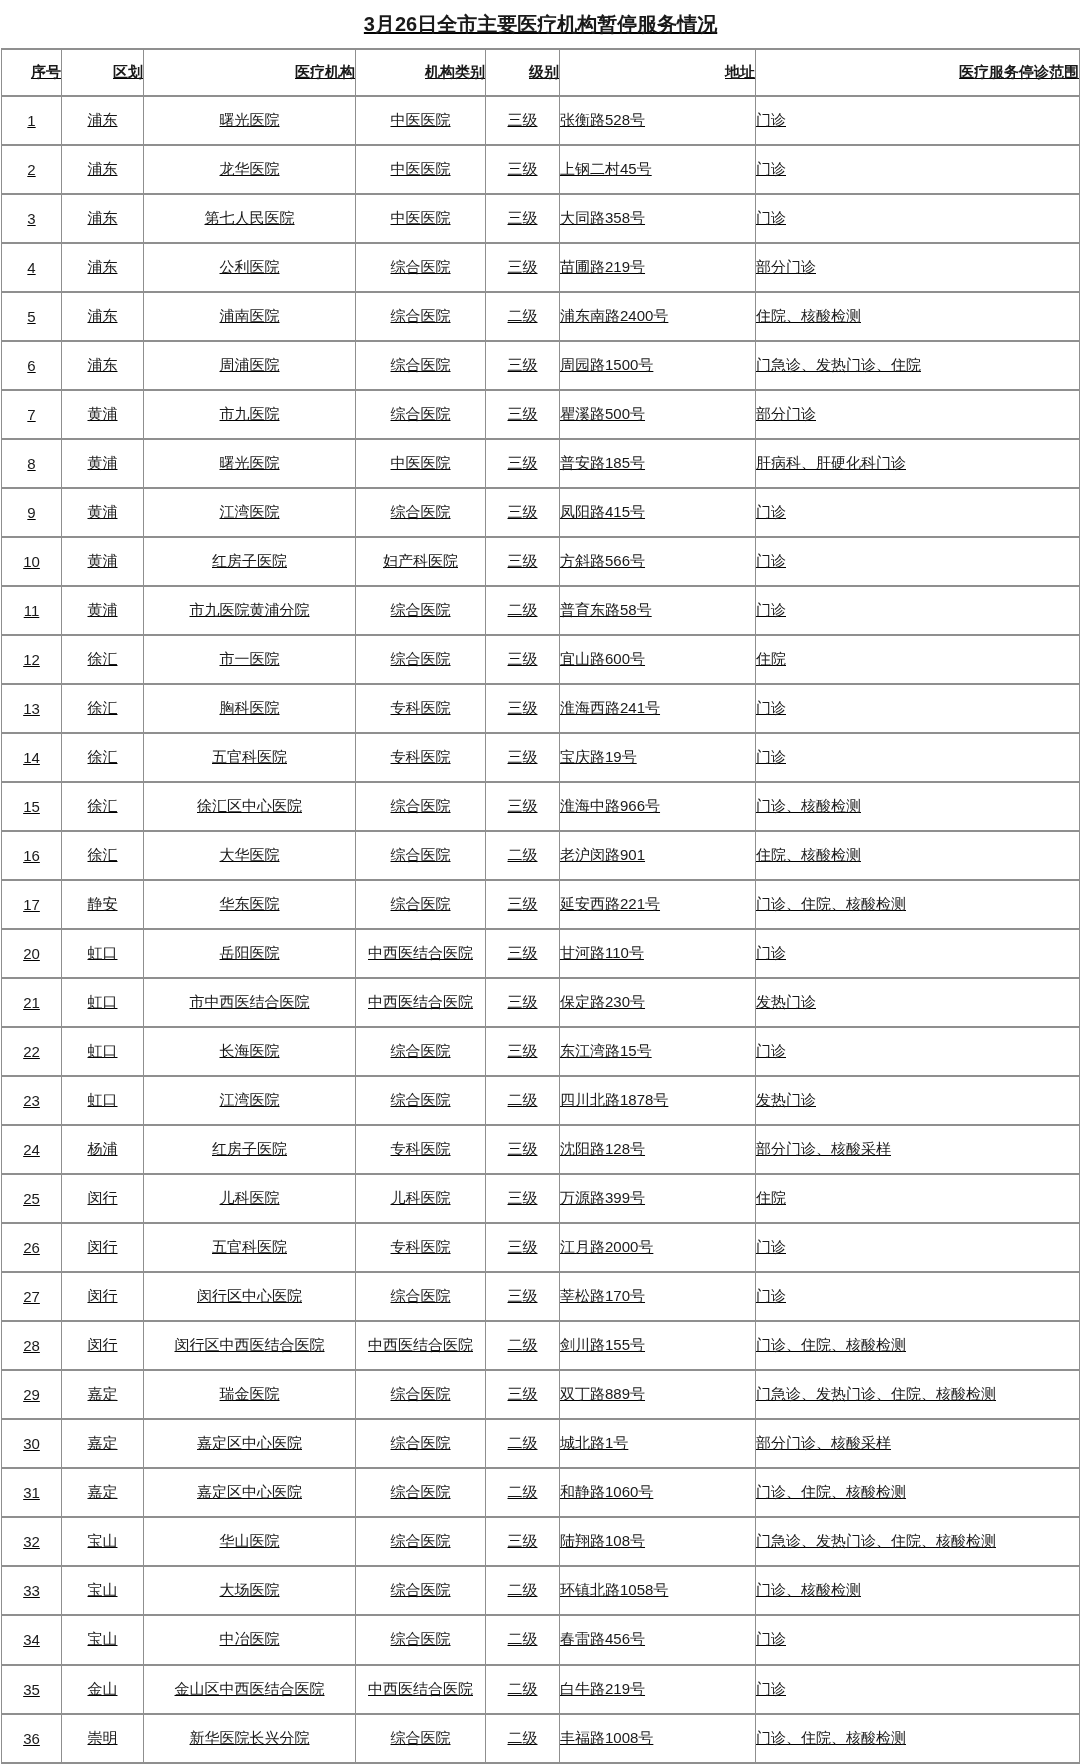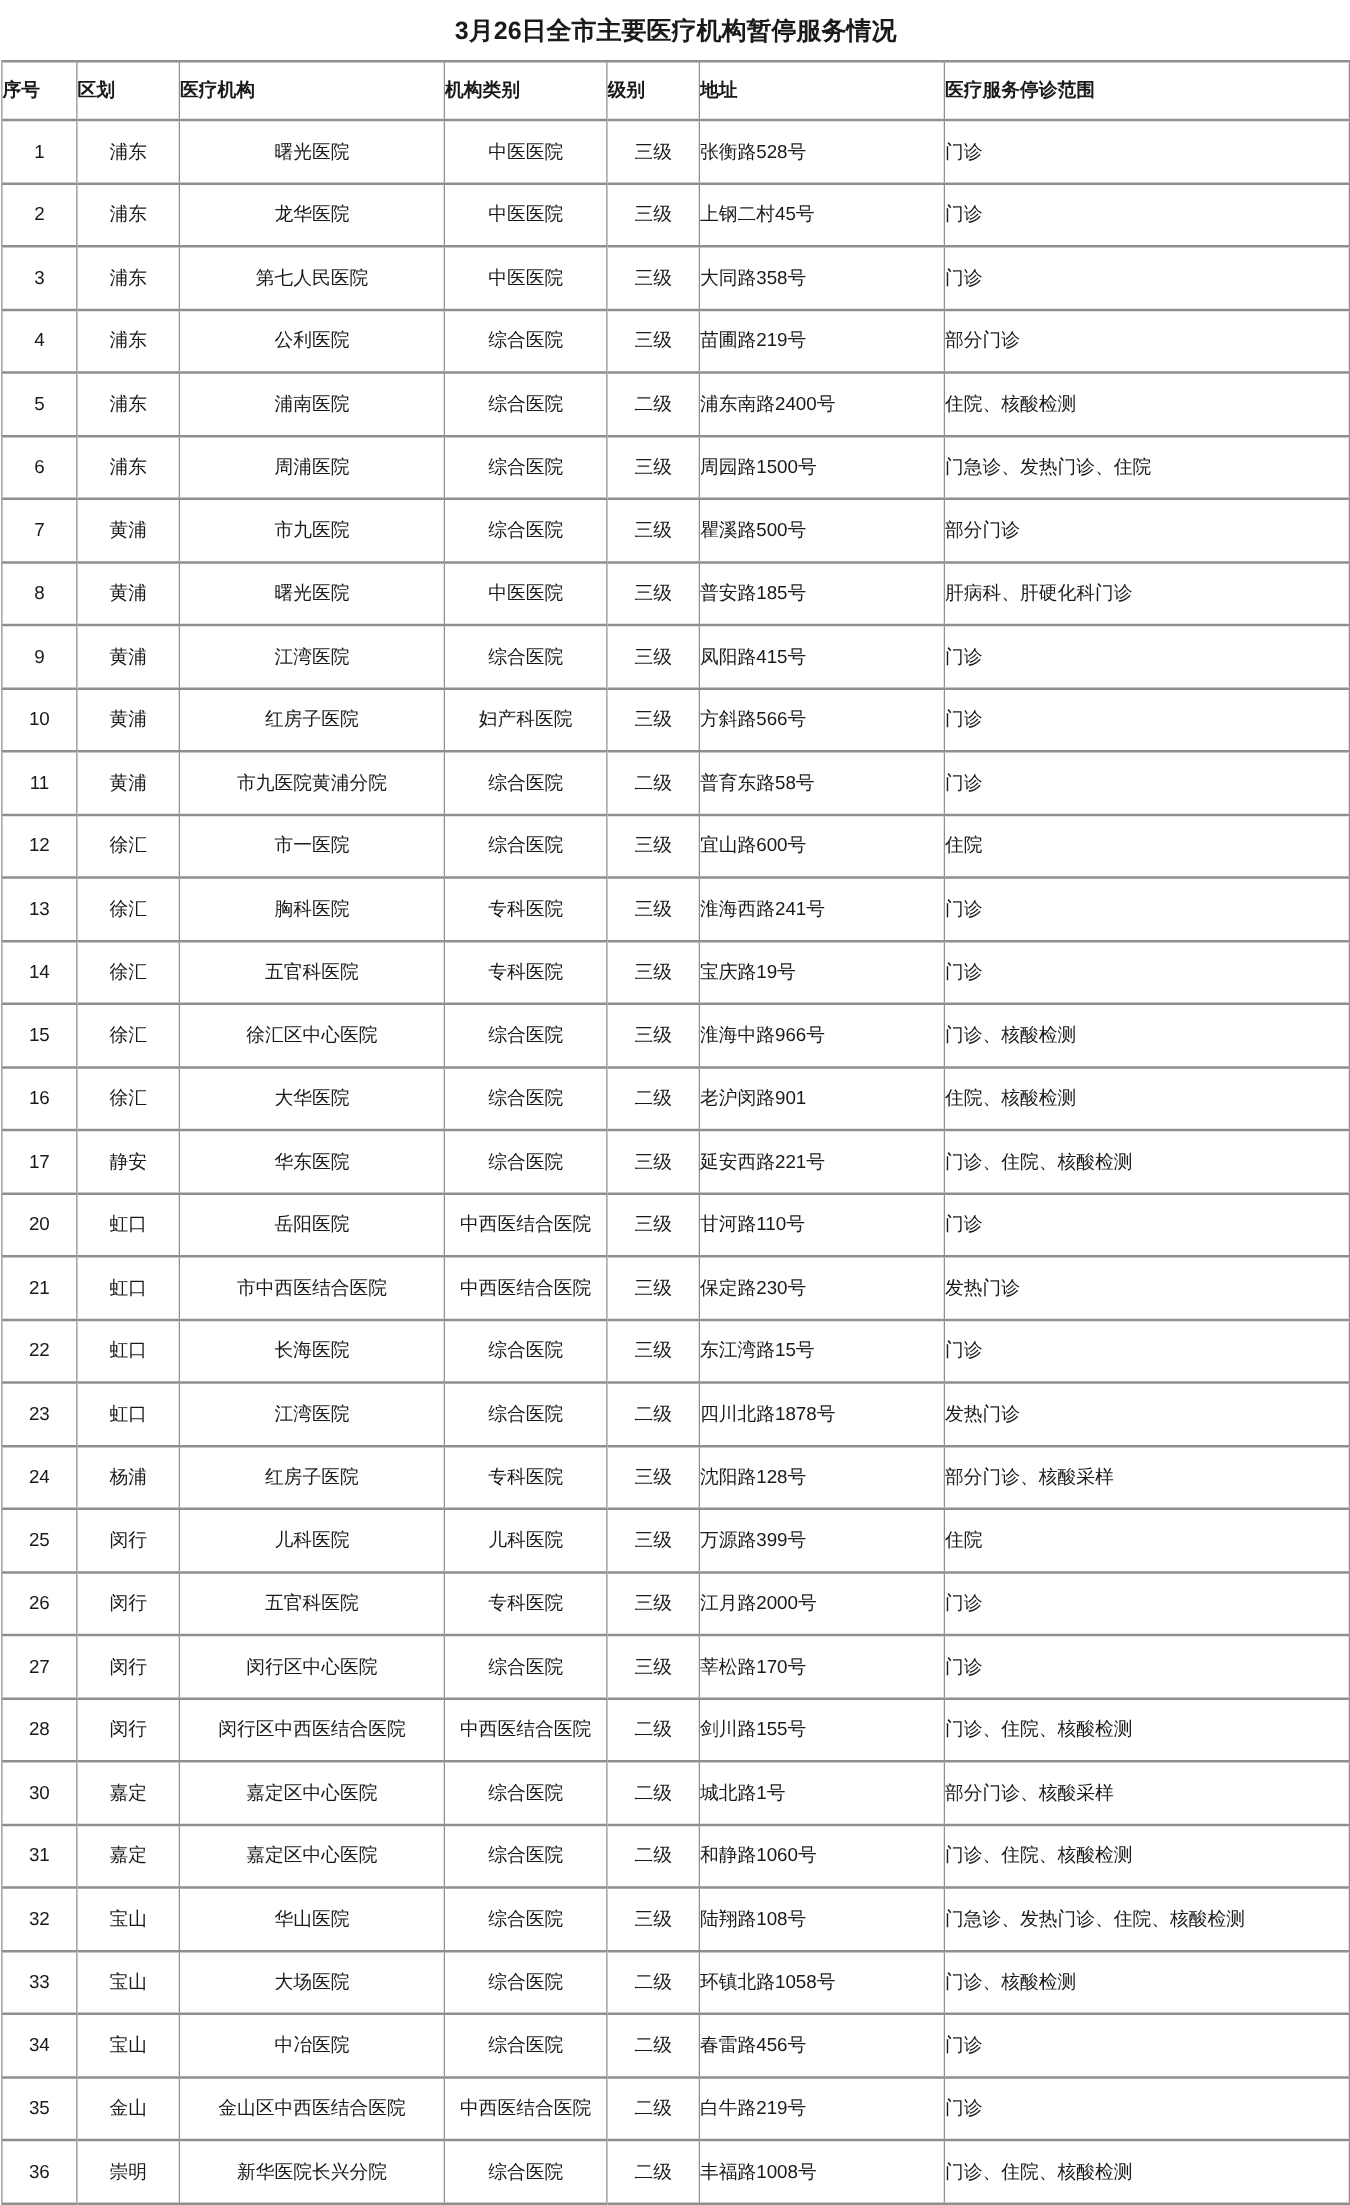--- a/index.html
+++ b/index.html
@@ -6,20 +6,21 @@
     margin: 0;
     padding: 0;
     background: #ffffff;
     font-family: "Liberation Sans", "DejaVu Sans", sans-serif;
   }
   .page {
     width: 1080px;
     height: 1764px;
     background: #ffffff;
     overflow: hidden;
+    text-decoration: underline;
   }
   table.report {
     width: 1078px;
     height: 1764px;
     margin-left: 1px;
     border-collapse: collapse;
     table-layout: fixed;
     color: #1a1a1a;
   }
   table.report td, table.report th {
@@ -35,21 +36,21 @@
     border: none;
     border-bottom: 2px solid #8f8f8f;
     font-size: 20px;
     font-weight: bold;
     text-align: center;
     height: 48px;
   }
   tr.header-row th {
     font-size: 15px;
     font-weight: bold;
-    text-align: left;
+    text-align: right;
     height: 45px;
     margin-top: 48px;
   }
   tbody td {
     font-size: 15px;
     font-weight: normal;
   }
   td.align-center { text-align: center; }
   td.align-left   { text-align: left; padding-left: 4px; }
 </style>
@@ -310,20 +311,29 @@
         <tr>
           <td class="align-center">28</td>
           <td class="align-center">闵行</td>
           <td class="align-center">闵行区中西医结合医院</td>
           <td class="align-center">中西医结合医院</td>
           <td class="align-center">二级</td>
           <td class="align-left">剑川路155号</td>
           <td class="align-left">门诊、住院、核酸检测</td>
         </tr>
         <tr>
+          <td class="align-center">29</td>
+          <td class="align-center">嘉定</td>
+          <td class="align-center">瑞金医院</td>
+          <td class="align-center">综合医院</td>
+          <td class="align-center">三级</td>
+          <td class="align-left">双丁路889号</td>
+          <td class="align-left">门急诊、发热门诊、住院、核酸检测</td>
+        </tr>
+        <tr>
           <td class="align-center">30</td>
           <td class="align-center">嘉定</td>
           <td class="align-center">嘉定区中心医院</td>
           <td class="align-center">综合医院</td>
           <td class="align-center">二级</td>
           <td class="align-left">城北路1号</td>
           <td class="align-left">部分门诊、核酸采样</td>
         </tr>
         <tr>
           <td class="align-center">31</td>

